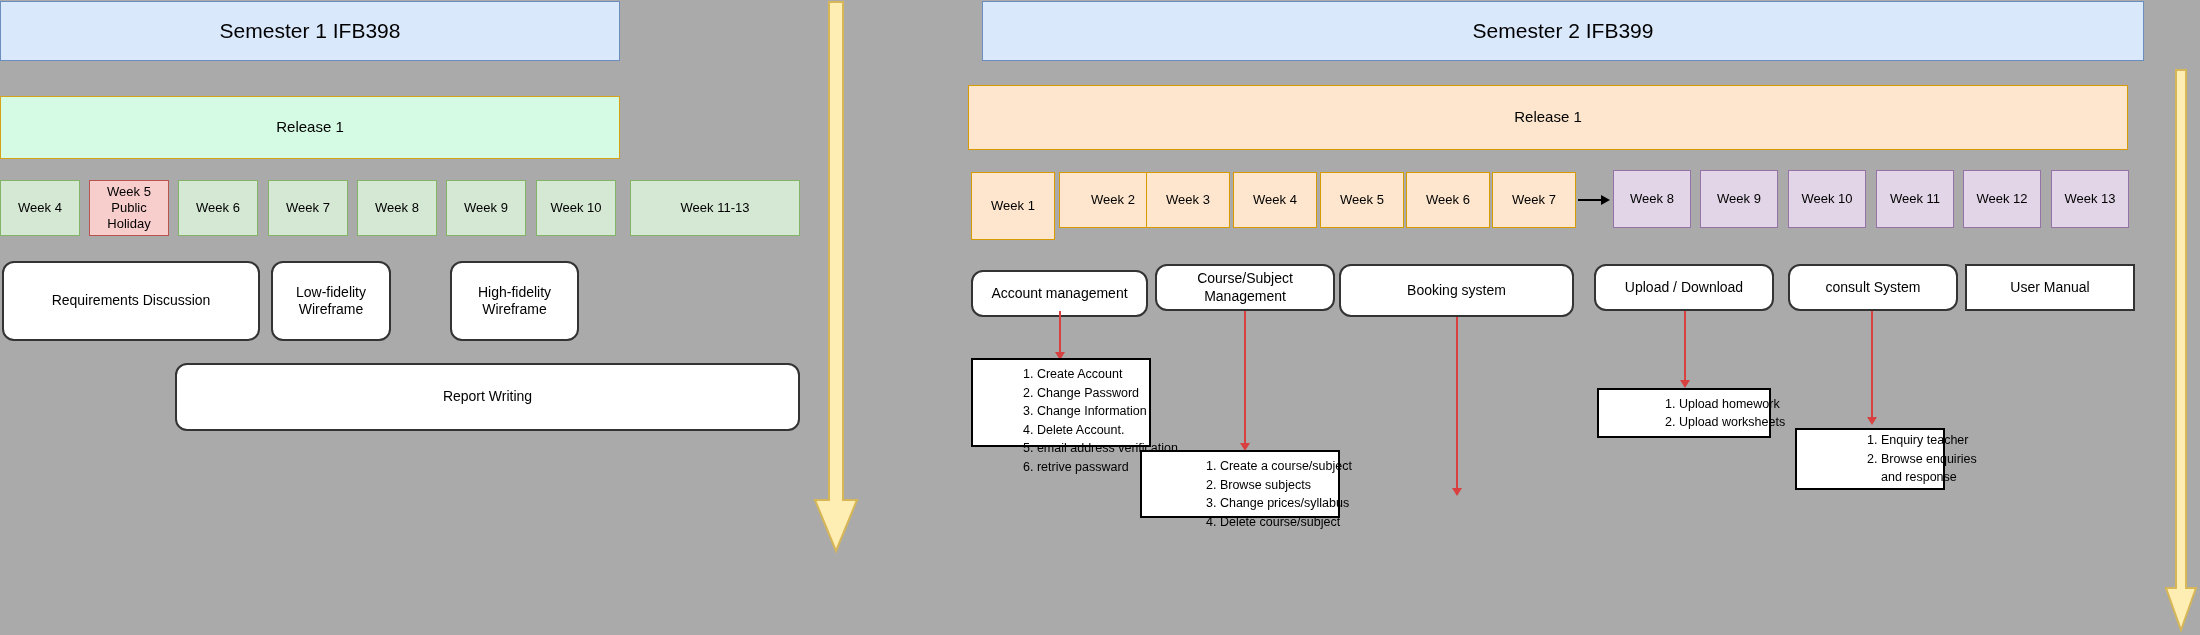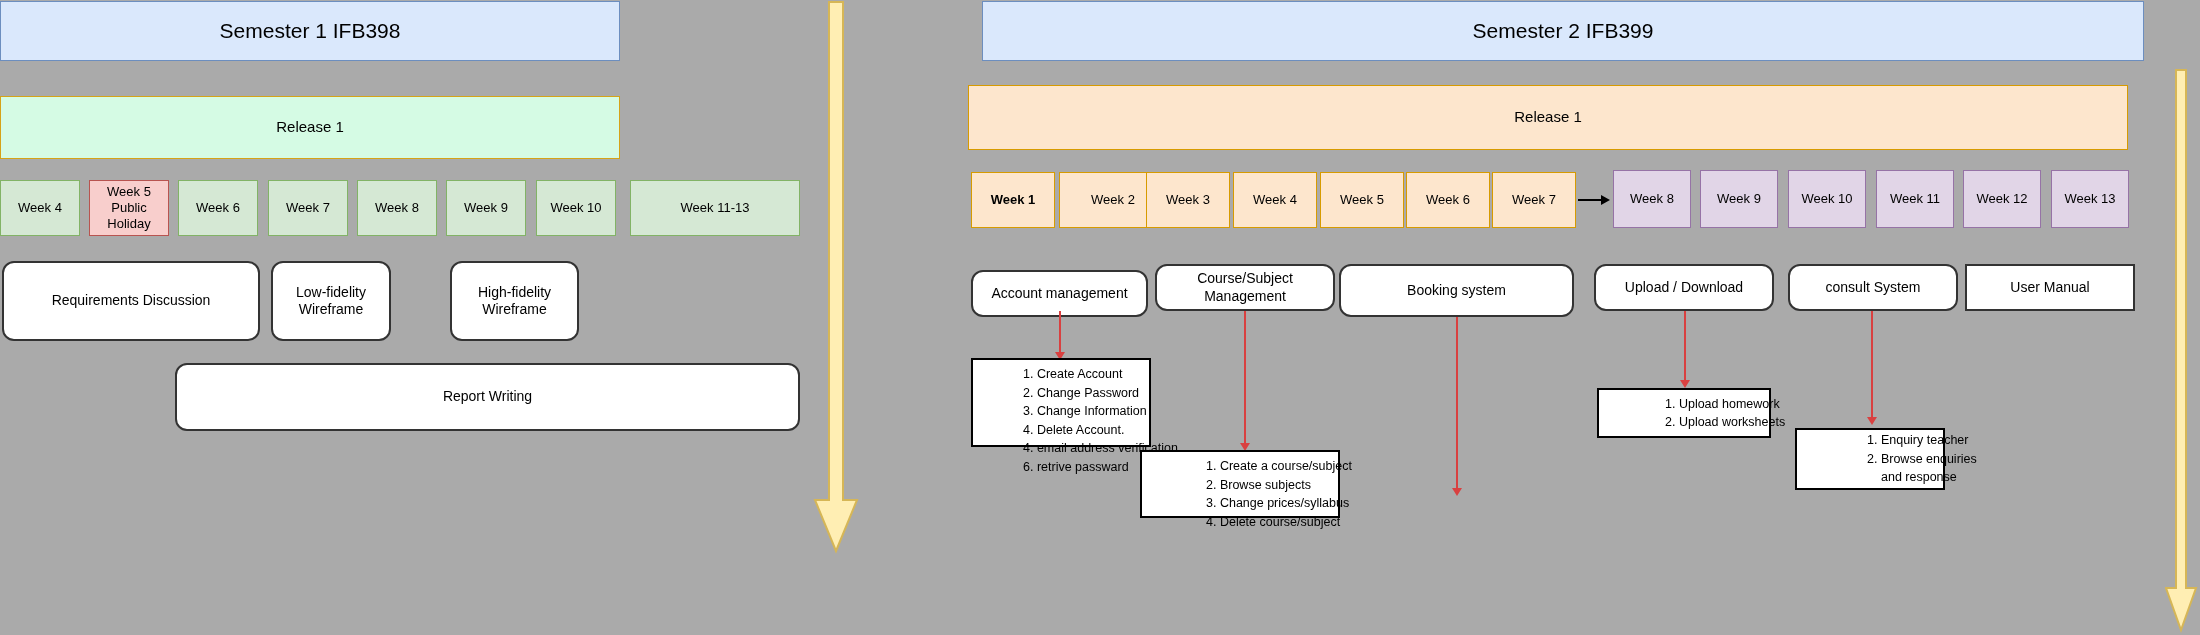--- a/index.html
+++ b/index.html
@@ -166,21 +166,21 @@
   </div>
 
   <div class="box sem-header" style="left:982px; top:1px; width:1162px; height:60px;">
     <span>Semester 2 IFB399</span>
   </div>
 
   <div class="box release-orange" style="left:968px; top:85px; width:1160px; height:65px;">
     <span>Release 1</span>
   </div>
 
-  <div class="box week week-orange" style="left:971px; top:172px; width:84px; height:56px;font-weight:bold;">
+  <div class="box week week-orange" style="left:971px; top:172px; width:84px; height:68px;">
     <span>Week 1</span>
   </div>
   <div class="box week week-orange" style="left:1059px; top:172px; width:108px; height:56px;align-items:center;">
     <span>Week 2</span>
   </div>
   <div class="box week week-orange" style="left:1146px; top:172px; width:84px; height:56px;">
     <span>Week 3</span>
   </div>
   <div class="box week week-orange" style="left:1233px; top:172px; width:84px; height:56px;">
     <span>Week 4</span>
@@ -249,21 +249,21 @@
   <div class="conn-head" style="left:1680px; top:380px;"></div>
 
   <div class="conn" style="left:1871px; top:311px; height:109px;"></div>
   <div class="conn-head" style="left:1867px; top:417px;"></div>
 
   <div class="detail" style="left:971px; top:358px; width:180px; height:89px;">
     <div class="ln">1. Create Account</div>
     <div class="ln">2. Change Password</div>
     <div class="ln">3. Change Information</div>
     <div class="ln">4. Delete Account.</div>
-    <div class="ln">4. email address verification</div>
+    <div class="ln">5. email address verification</div>
     <div class="ln">6. retrive passward</div>
   </div>
 
   <div class="detail" style="left:1140px; top:450px; width:200px; height:68px; padding-left:22px;">
     <div class="ln">1. Create a course/subject</div>
     <div class="ln">2. Browse subjects</div>
     <div class="ln">3. Change prices/syllabus</div>
     <div class="ln">4. Delete course/subject</div>
   </div>
 

